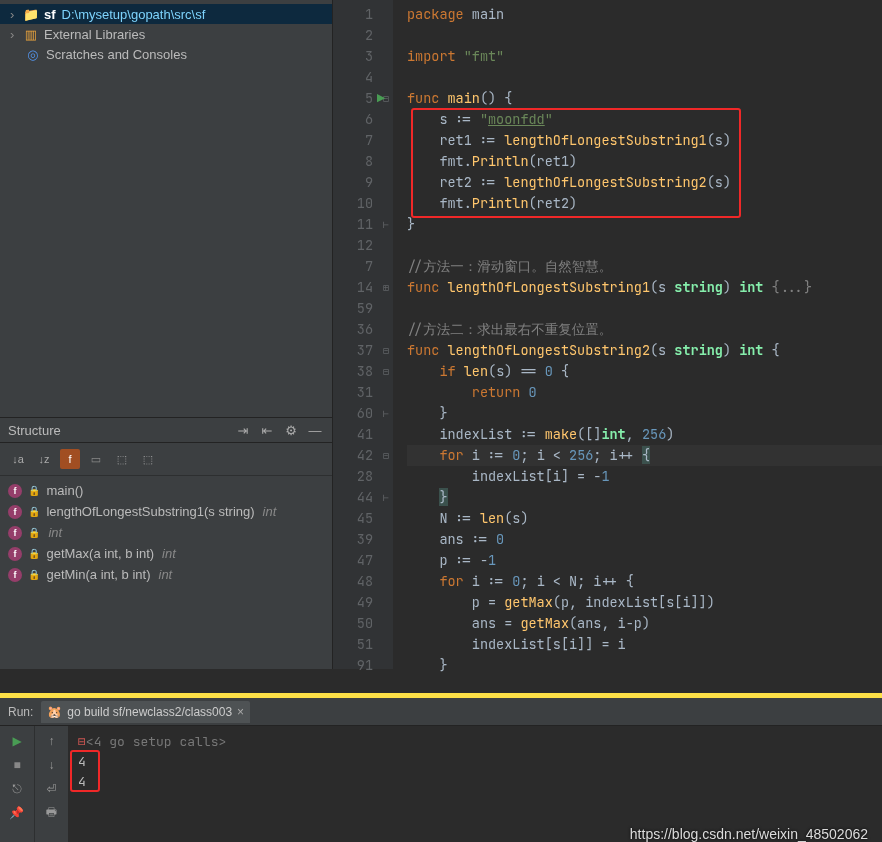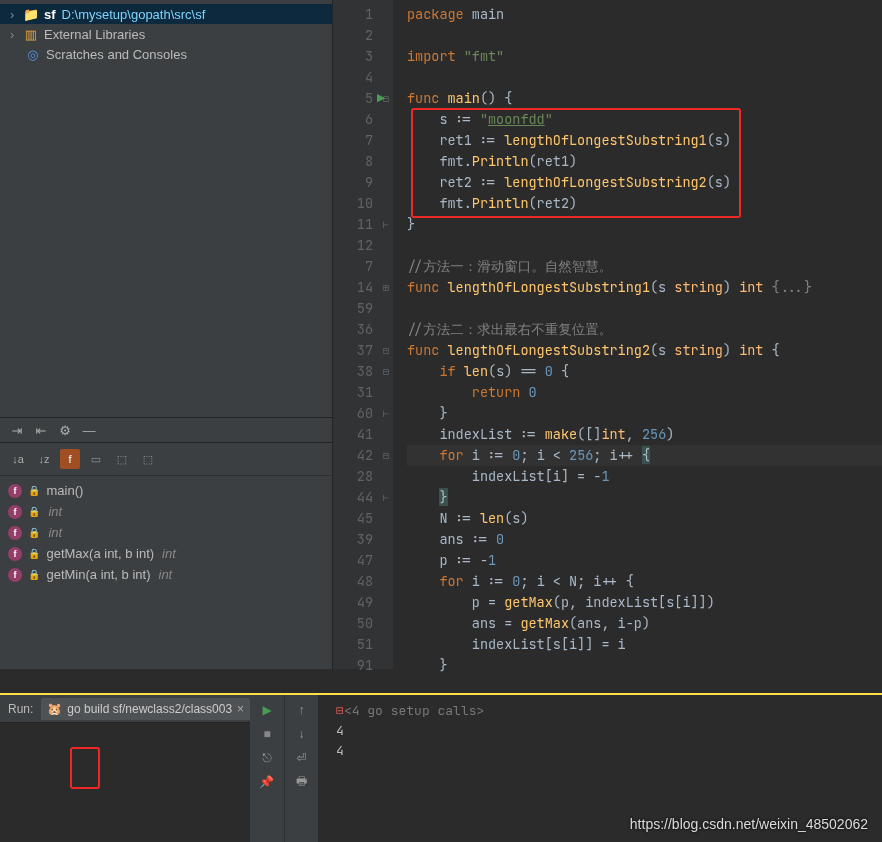--- a/index.html
+++ b/index.html
@@ -90,57 +90,57 @@
     white-space:pre;
     position:relative;
     color:#a9b7c6;
     margin-left:8px;
   }
   .kw { color:#cc7832; }
   .str { color:#6a8759; }
   .fn { color:#ffc66d; }
   .num { color:#6897bb; }
   .cmt { color:#808080; }
-  .typ { color:#fdba74; }
+  .typ { color:#86efac;font-weight:bold; }
   .red-box {
     position:absolute; border:2px solid #f02828; border-radius:3px;
     pointer-events:none;
   }
   .breadcrumb {
     position:absolute; bottom:0; left:333px; right:0;
     height:24px; background:#3c3f41;
     border-top:1px solid #232323;
     color:#999; font-size:12px;
     display:flex; align-items:center; padding-left:60px;
   }
   
   .run-panel {
     position:absolute; top:693px; left:0; right:0; bottom:0;
     background:#2b2b2b;
-    border-top:2px solid #fde047;
-    display:flex; flex-direction:row;
+    border-top:5px solid #fde047;
+    display:flex; flex-direction:column;
   }
   .run-tabs { height:28px; background:#3c3f41; display:flex; align-items:center; padding-left:8px; gap:8px; font-size:12px; border-bottom:1px solid #232323;}
   .run-tabs .lbl { color:#bbb; }
   .run-tab { display:flex; align-items:center; gap:5px; padding:0 6px; height:22px; background:#4e5254; border-radius:2px 2px 0 0; color:#ccc; }
   .run-body { flex:1; display:flex; }
   .run-gutter { width:34px; background:#3c3f41; display:flex; flex-direction:column; align-items:center; gap:6px; padding-top:6px; }
   .run-gutter2 { width:34px; background:#3c3f41; display:flex; flex-direction:column; align-items:center; gap:6px; padding-top:6px; border-left:1px solid #2d2f30;}
   .rg-btn { width:18px; height:18px; color:#999; display:flex; align-items:center; justify-content:center; font-size:12px;}
   .console {
     flex:1;
     font-family:"JetBrains Mono","Consolas",monospace;
     font-size:13px;
     color:#bbb;
-    padding:6px 18px;
+    padding:6px 10px;
     line-height:20px;
     position:relative;
   }
   .watermark {
-    position:absolute; right:14px; bottom:10px;
+    position:absolute; right:14px; bottom:0;
     color:#dcdcdc; font-size:14px;
     text-shadow:0 0 3px #000;
   }
 </style>
 </head>
 <body>
 
 <div class="main">
 
   <div class="project">
@@ -157,20 +157,21 @@
         <span>External Libraries</span>
       </div>
       <div class="tree-row" style="padding-left:26px">
         <span class="tree-icon" style="color:#5394ec">◎</span>
         <span>Scratches and Consoles</span>
       </div>
     </div>
     <div class="spacer"></div>
 
     <div class="structure-header">
+      <span class="title">Structure</span>
       <span class="glyph-btn">⇥</span>
       <span class="glyph-btn">⇤</span>
       <span class="glyph-btn">⚙</span>
       <span class="glyph-btn">—</span>
     </div>
     <div class="struct-toolbar">
       <span class="tool-sq">↓a</span>
       <span class="tool-sq">↓z</span>
       <span class="tool-sq" style="background:#a14e22;border-radius:2px;color:#fff">f</span>
       <span class="tool-sq" style="color:#888">▭</span>
@@ -179,20 +180,21 @@
     </div>
     <div class="struct-list" id="struct-list">
         <div class="struct-item">
           <span class="f-badge">f</span>
   <span class="lock">🔒</span>
   <span>main()</span>
   </div>
         <div class="struct-item">
           <span class="f-badge">f</span>
   <span class="lock">🔒</span>
+  <span>lengthOfLongestSubstring1(s string)</span>
   <span class="it">int</span>
         </div>
         <div class="struct-item">
           <span class="f-badge">f</span>
   <span class="lock">🔒</span>
   <span class="it">int</span>
         </div>
         <div class="struct-item">
           <span class="f-badge">f</span>
   <span class="lock">🔒</span>

